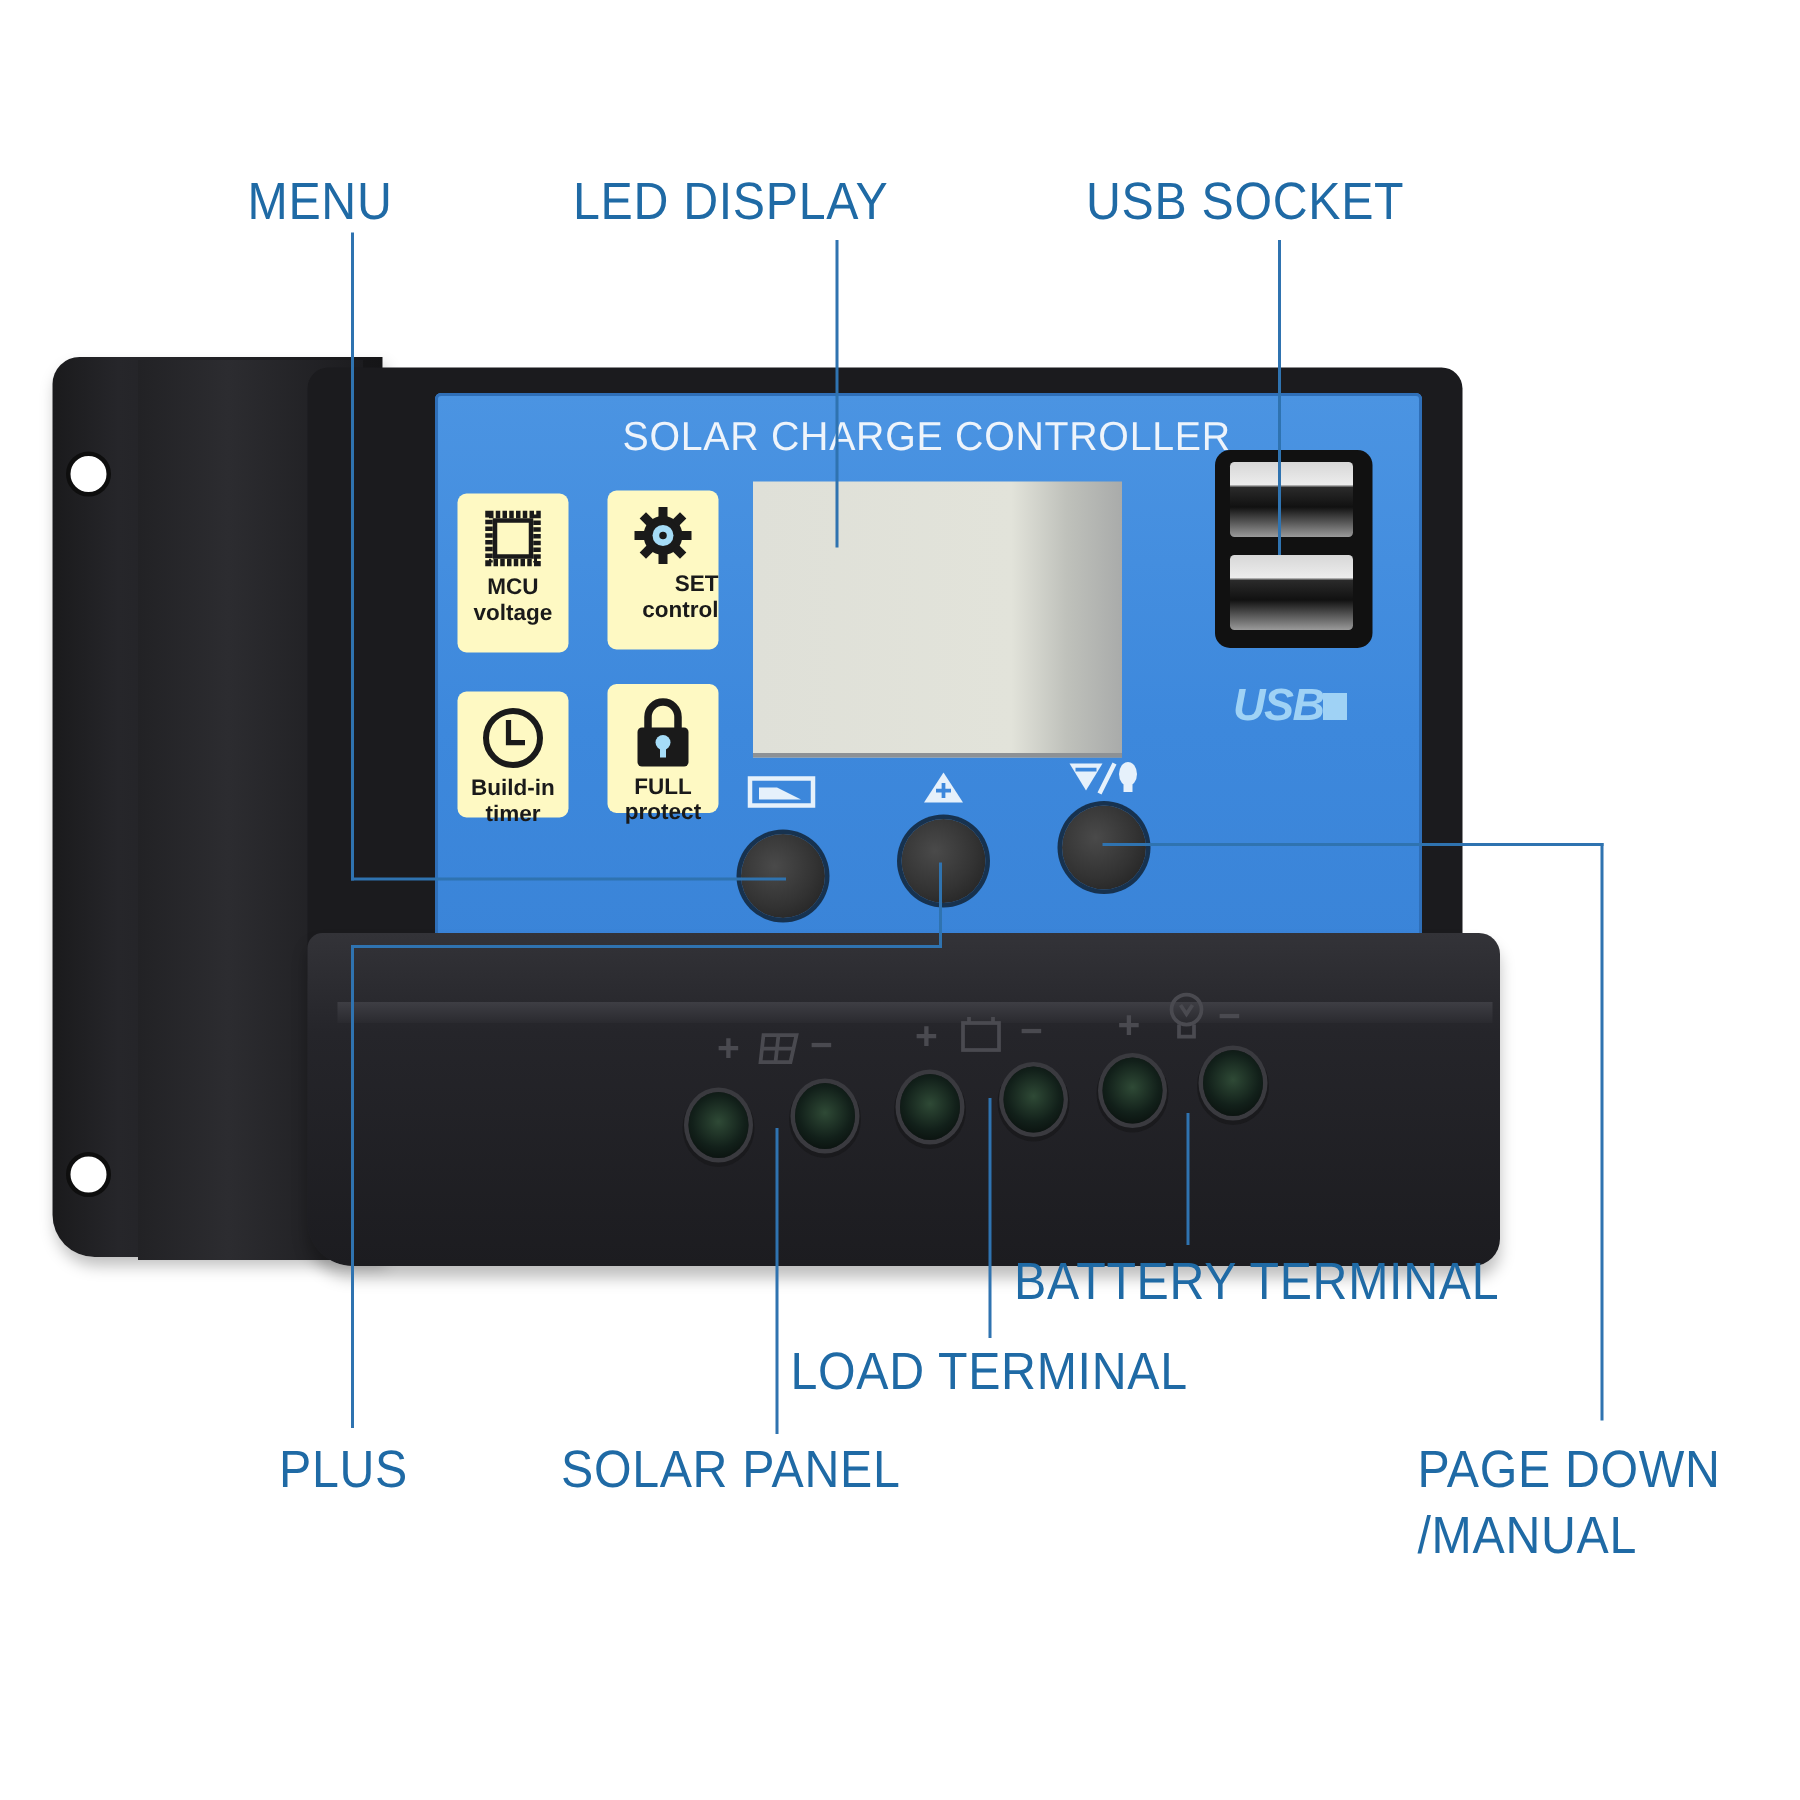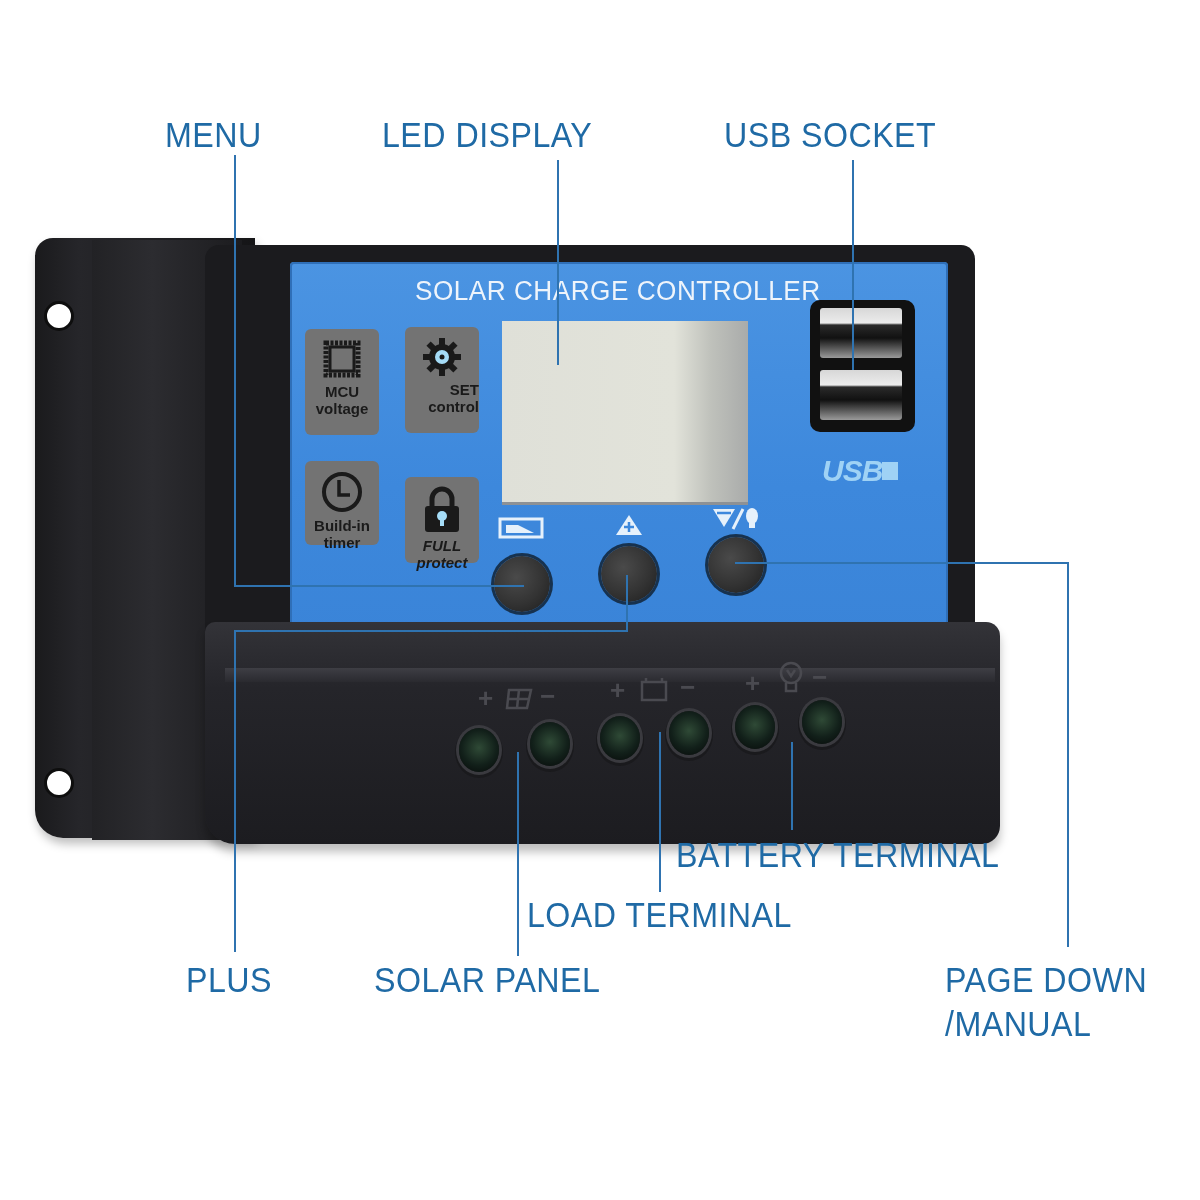--- a/index.html
+++ b/index.html
@@ -12,21 +12,21 @@
   .bracket { position:absolute; left:35px; top:238px; width:220px; height:600px; background:linear-gradient(90deg,#1a1a1c 0%,#26262a 20%,#1e1e21 60%,#151517 100%);
              border-radius:18px 0 0 28px; box-shadow: 2px 6px 10px rgba(0,0,0,0.25); }
   .bracket-inner { position:absolute; left:92px; top:240px; width:150px; height:600px; background:linear-gradient(90deg,#222225,#2c2c30 40%,#1c1c1f); }
   .hole { position:absolute; width:24px; height:24px; border-radius:50%; background:#fff; border:3px solid #0e0e0e; }
   .body-top { position:absolute; left:205px; top:245px; width:770px; height:420px; background:#1b1b1e; border-radius:14px; }
   .face { position:absolute; left:290px; top:262px; width:658px; height:375px; background:linear-gradient(180deg,#4b94e2 0%,#3d88dc 60%,#3a84d8 100%); border-radius:4px; box-shadow: inset 0 0 0 2px #2f6fb8; }
   .base { position:absolute; left:205px; top:622px; width:795px; height:222px; background:linear-gradient(180deg,#333338 0%,#25252a 30%,#1c1c20 100%);
           border-radius:10px 14px 18px 30px; box-shadow: 0 8px 10px rgba(0,0,0,0.25); }
   .base-lip { position:absolute; left:225px; top:668px; width:770px; height:14px; background:linear-gradient(180deg,#3e3e44,#2a2a2f); }
   .title { position:absolute; left:415px; top:276px; color:#eef4fb; font-size:27px; letter-spacing:0.5px; white-space:nowrap; transform:scaleX(0.97); transform-origin:left top; }
-  .tile { position:absolute; width:74px; background:#737373; border-radius:6px; text-align:center; color:#1a1a1a; font-weight:bold; font-size:15px; line-height:17px; }
+  .tile { position:absolute; width:74px; background:#fef9c3; border-radius:6px; text-align:center; color:#1a1a1a; font-weight:bold; font-size:15px; line-height:17px; }
   .tile svg { display:block; margin:8px auto 2px; }
   .lcd { position:absolute; left:502px; top:321px; width:246px; height:184px; background:linear-gradient(90deg,#dfe0d8 0%,#e2e3da 70%,#bfc1bb 85%,#a9abaa 100%); box-shadow: inset 0 -3px 0 #8d9195; }
   .btn { position:absolute; width:56px; height:56px; border-radius:50%; background:radial-gradient(circle at 40% 38%,#4a4a4a,#333 55%,#1d1d1d 100%); box-shadow: 0 0 0 3px #17324f; }
   .btn-ico { position:absolute; color:#e6f1fb; }
   .usb { position:absolute; left:810px; top:300px; width:105px; height:132px; background:#111; border-radius:10px; }
   .usb-port { position:absolute; left:10px; width:82px; height:50px; background:linear-gradient(180deg,#d7d7d7,#ececec 30%,#2a2a2a 34%,#111 60%,#9a9a9a 100%); border-radius:3px; }
   .usb-logo { position:absolute; left:822px; top:454px; color:#9fd2f5; font-size:30px; font-weight:bold; font-style:italic; letter-spacing:-1px; }
   .term { position:absolute; width:40px; height:44px; border-radius:50%; background:radial-gradient(circle at 50% 45%,#2f4a36 0%,#12201a 55%,#050807 100%); box-shadow: 0 0 0 3px #3a3a3f, 0 2px 0 4px #1a1a1d; }
   .term-sym { position:absolute; color:#4a4a50; font-size:26px; font-weight:bold; }
 </style>
@@ -72,21 +72,21 @@
     <div>control</div>
   </div>
   <div class="tile" style="left:305px;top:461px;height:84px;">
     <svg width="46" height="46" viewBox="0 0 46 46">
       <circle cx="23" cy="23" r="18" fill="none" stroke="#1a1a1a" stroke-width="4"></circle>
       <path d="M20 11 V26 H31" fill="none" stroke="#1a1a1a" stroke-width="3.5"></path>
     </svg>
     <div>Build-in</div>
     <div>timer</div>
   </div>
-  <div class="tile" style="left:405px;top:477px;height:86px;font-style:italic;">
+  <div class="tile" style="left:405px;top:456px;height:86px;">
     <svg width="44" height="50" viewBox="0 0 44 50">
       <path d="M12 22 V14 a10 10 0 0 1 20 0 V22" fill="none" stroke="#1a1a1a" stroke-width="5"></path>
       <rect x="5" y="21" width="34" height="26" rx="3" fill="#1a1a1a"></rect>
       <circle cx="22" cy="31" r="5" fill="#a5dcf7"></circle>
       <rect x="20" y="33" width="4" height="8" fill="#a5dcf7"></rect>
     </svg>
     <div>FULL</div>
     <div>protect</div>
   </div>
 

